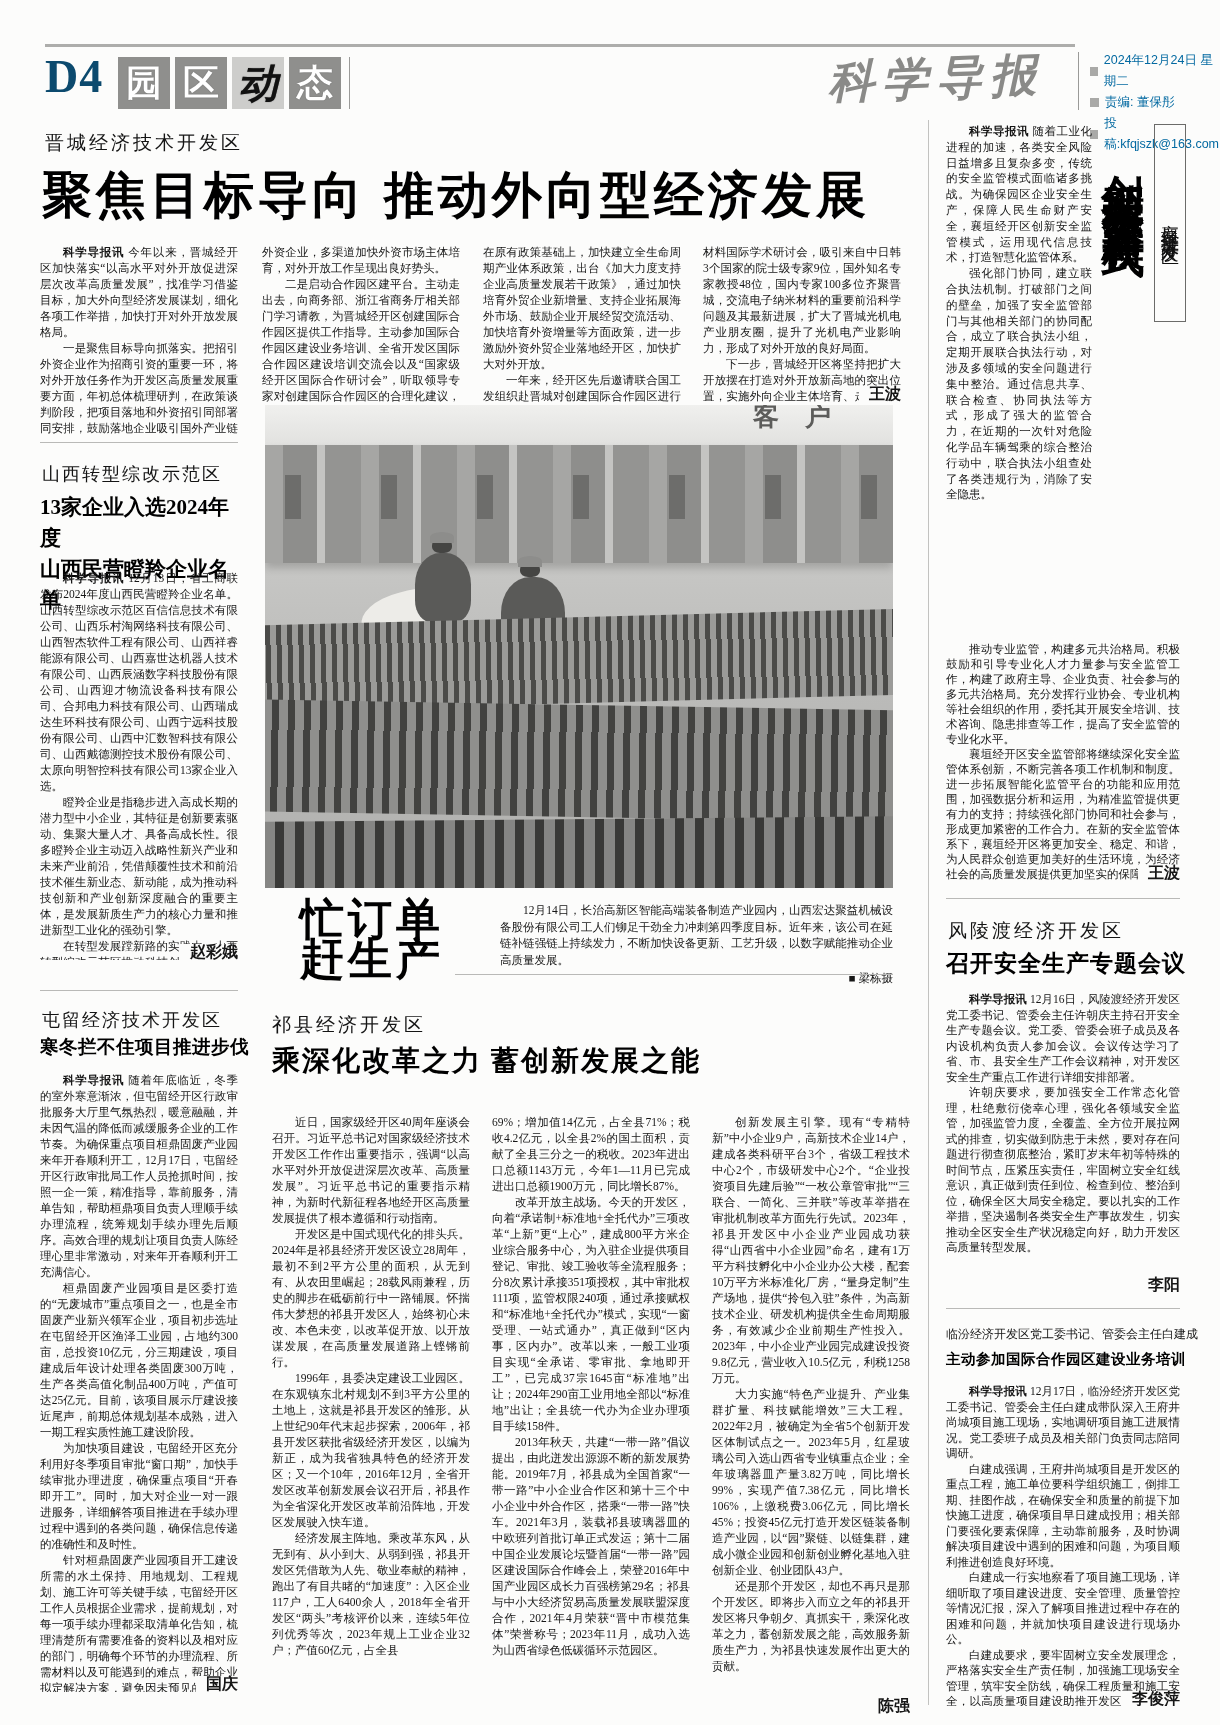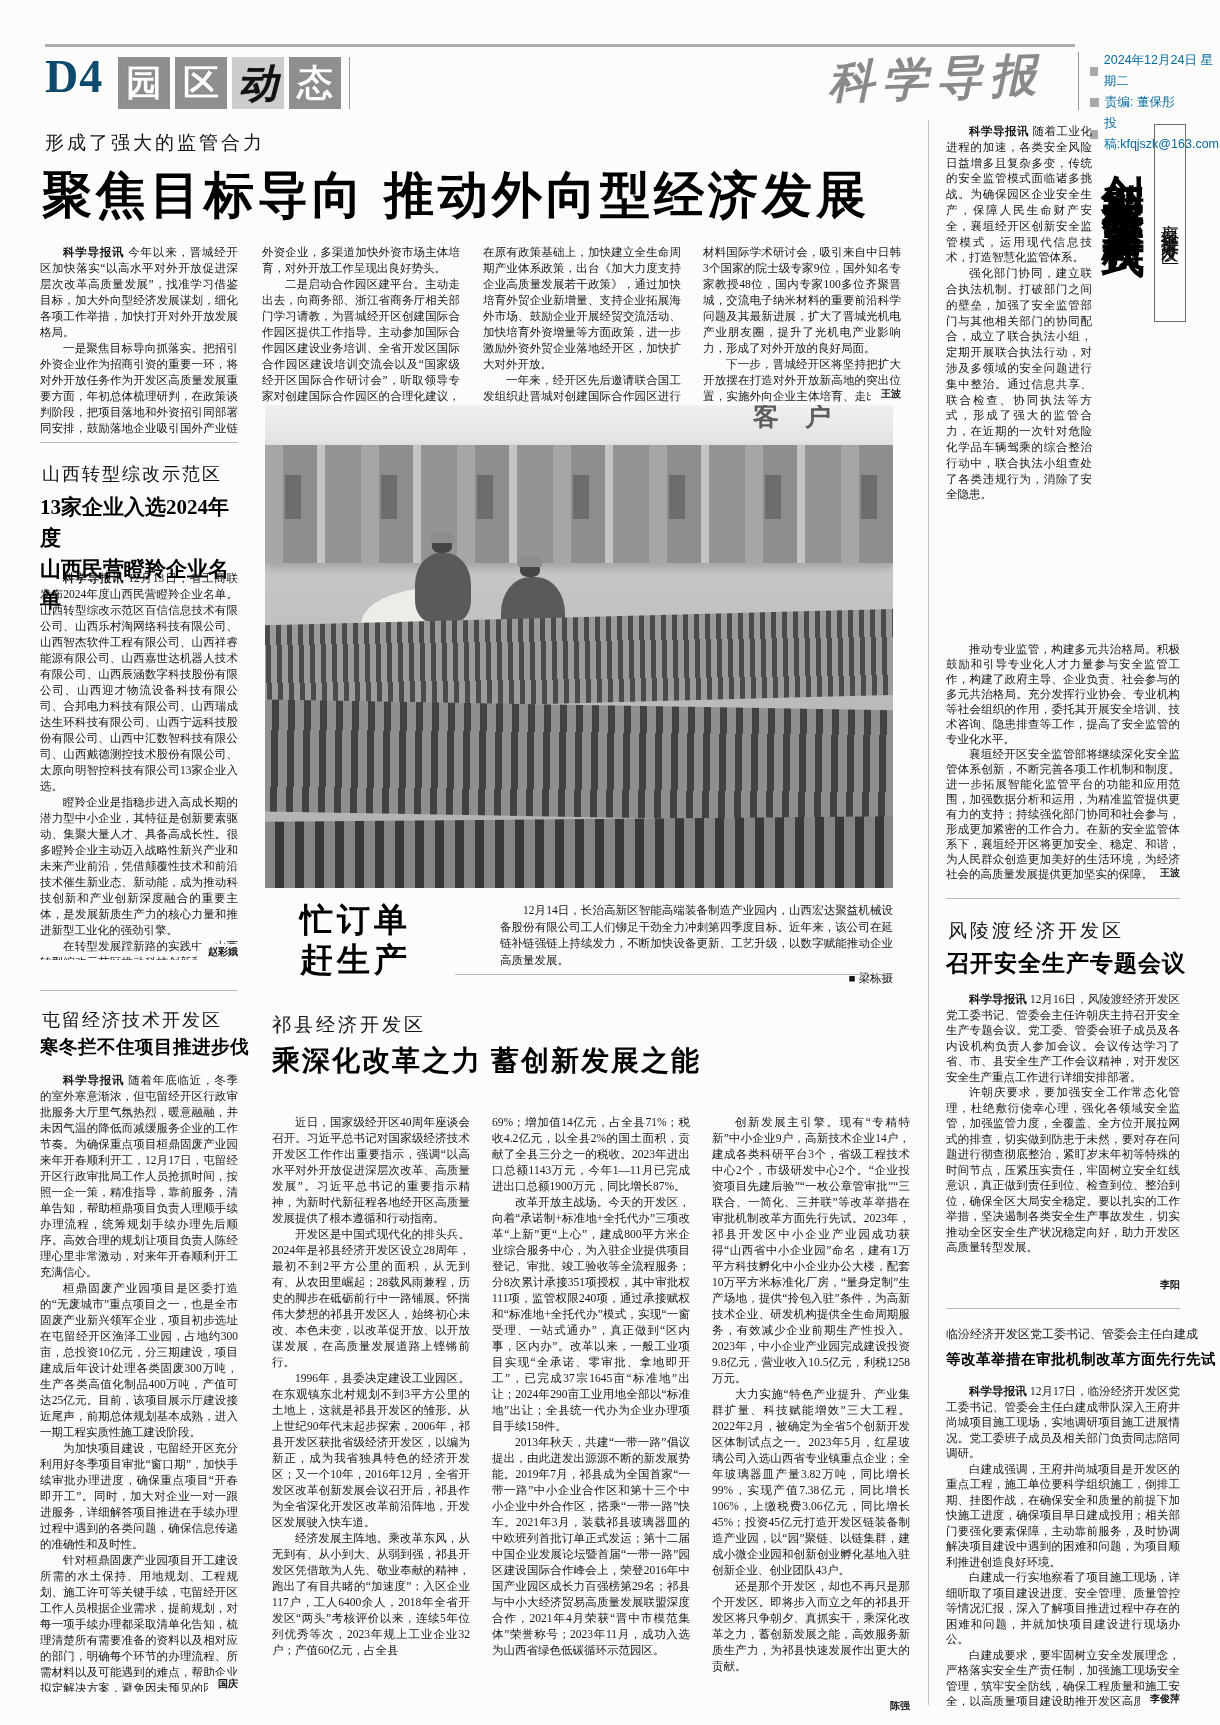--- a/index.html
+++ b/index.html
@@ -31,21 +31,21 @@
           letter-spacing:3px;color:#141414;}
   .kicker.small{font-size:12px;letter-spacing:0;}
   .headline-sans{position:absolute;font-family:"Liberation Sans",sans-serif;font-weight:900;color:#000;}
   .headline-serif{position:absolute;font-family:"Liberation Serif",serif;font-weight:900;color:#000;}
   .body-text{position:absolute;font-size:11.5px;line-height:16px;text-align:justify;
              color:#161616;overflow:hidden;}
   .body-text p{margin:0;text-indent:2em;}
   .body-text p.cont{text-indent:0;}
   .body-text b.lead{font-family:"Liberation Sans",sans-serif;}
   .byline-abs{position:absolute;right:0;bottom:0;background:#fcfcfb;padding-left:10px;
-              font-weight:700;font-size:10px;font-family:"Liberation Sans",sans-serif;}
+              font-weight:700;font-size:16px;font-family:"Liberation Sans",sans-serif;}
 
   
   .photo{position:absolute;left:265px;top:405px;width:628px;height:483px;overflow:hidden;
          background:linear-gradient(180deg,#f0f0ee 0,#dededc 10%,#c9c9c7 28%,#bcbcba 55%,#b0b0ae 100%);}
   .photo .sign{position:absolute;top:-6px;right:36px;font-size:26px;font-weight:700;color:#3a3a38;
                letter-spacing:26px;font-family:"Liberation Serif",serif;opacity:.8;}
   .photo .machines{position:absolute;left:0;top:40px;width:100%;height:118px;
       background:repeating-linear-gradient(90deg,#a6a6a4 0 18px,#8e8e8c 18px 52px,#c4c4c2 52px 60px,#949492 60px 96px);
       box-shadow:0 5px 8px rgba(0,0,0,.18);}
   .photo .machwin{position:absolute;left:0;top:70px;width:100%;height:44px;
@@ -58,21 +58,21 @@
       background:repeating-linear-gradient(90deg,#393937 0 9px,#868684 9px 20px);}
   .photo .sheet{position:absolute;left:96px;top:186px;width:96px;height:52px;background:#edece8;
       border-radius:45%;transform:rotate(-14deg);}
   .photo .worker{position:absolute;background:#59595七;}
   .worker{position:absolute;background:#5a5a58;border-radius:45% 45% 32% 32%;}
   .worker::before{content:"";position:absolute;top:-15px;left:30%;width:20px;height:15px;
       border-radius:50% 50% 40% 40%;background:#454543;}
   .worker::after{content:"";position:absolute;top:-21px;left:26%;width:24px;height:11px;
       border-radius:50% 50% 0 0;background:#8d8d8b;}
 
-  .photo-title{position:absolute;left:300px;top:900px;width:175px;font-size:33px;font-weight:900;
+  .photo-title{position:absolute;left:300px;top:900px;width:175px;font-size:44px;font-weight:900;
       font-family:"Liberation Serif",serif;line-height:40px;letter-spacing:4px;color:#000;}
   .caption{position:absolute;left:500px;top:902px;width:393px;font-size:11.5px;line-height:16.5px;
       text-align:justify;color:#161616;}
   .caption .cap-byline{display:block;text-align:right;font-size:11.5px;margin-top:2px;}
 
   
   .v-kicker{position:absolute;left:1154px;top:124px;width:30px;height:196px;border:1px solid #6b6b69;
       writing-mode:vertical-rl;font-family:"Liberation Sans",sans-serif;font-size:18px;letter-spacing:3px;
       display:flex;align-items:center;justify-content:center;color:#111;}
   .v-headline{position:absolute;left:1094px;top:140px;height:540px;writing-mode:vertical-rl;
@@ -104,21 +104,21 @@
     <div class="row">
       <span class="sq"></span>
       <span>责编: 董保彤</span>
     </div>
     <div class="row">
       <span class="sq"></span>
       <span>投稿:kfqjszk@163.com</span>
     </div>
   </div>
 
-  <div class="kicker" style="left:45px;top:130px;">形成了强大的监管合力</div>
+  <div class="kicker" style="left:45px;top:130px;">晋城经济技术开发区</div>
   <div class="headline-sans" style="left:42px;top:162px;font-size:50px;letter-spacing:4px;">聚焦目标导向  推动外向型经济发展</div>
 
   <div class="body-text" style="left:40px;top:244px;width:198px;height:192px;">
       <p><b class="lead">科学导报讯 </b>今年以来，晋城经开区加快落实“以高水平对外开放促进深层次改革高质量发展”，找准学习借鉴目标，加大外向型经济发展谋划，细化各项工作举措，加快打开对外开放发展格局。</p>
       <p>一是聚焦目标导向抓落实。把招引外资企业作为招商引资的重要一环，将对外开放任务作为开发区高质量发展重要方面，年初总体梳理研判，在政策谈判阶段，把项目落地和外资招引同部署同安排，鼓励落地企业吸引国外产业链协作伙伴。在晋城经开区设立</p>
     </div>
   <div class="body-text" style="left:262px;top:244px;width:198px;height:158px;">
       <p class="cont">外资企业，多渠道加快外资市场主体培育，对外开放工作呈现出良好势头。</p>
       <p>二是启动合作园区建平台。主动走出去，向商务部、浙江省商务厅相关部门学习请教，为晋城经开区创建国际合作园区提供工作指导。主动参加国际合作园区建设业务培训、全省开发区国际合作园区建设培训交流会以及“国家级经开区国际合作研讨会”，听取领导专家对创建国际合作园区的合理化建议，确定创建中丹国际合作园区。</p>
     </div>
@@ -216,21 +216,21 @@
   <div class="kicker" style="left:948px;top:918px;">风陵渡经济开发区</div>
   <div class="headline-sans" style="left:946px;top:948px;font-size:23px;letter-spacing:1px;">召开安全生产专题会议</div>
   <div class="body-text" style="left:946px;top:992px;width:234px;height:300px;line-height:15.5px;">
     <p><b class="lead">科学导报讯 </b>12月16日，风陵渡经济开发区党工委书记、管委会主任许朝庆主持召开安全生产专题会议。党工委、管委会班子成员及各内设机构负责人参加会议。会议传达学习了省、市、县安全生产工作会议精神，对开发区安全生产重点工作进行详细安排部署。</p>
       <p>许朝庆要求，要加强安全工作常态化管理，杜绝敷衍侥幸心理，强化各领域安全监管，加强监管力度，全覆盖、全方位开展拉网式的排查，切实做到防患于未然，要对存在问题进行彻查彻底整治，紧盯岁末年初等特殊的时间节点，压紧压实责任，牢固树立安全红线意识，真正做到责任到位、检查到位、整治到位，确保全区大局安全稳定。要以扎实的工作举措，坚决遏制各类安全生产事故发生，切实推动全区安全生产状况稳定向好，助力开发区高质量转型发展。</p>
       <span class="byline-abs">李阳</span>
   </div>
 
   <div class="rule-h" style="left:946px;top:1308px;width:234px;"></div>
   <div class="kicker small" style="left:946px;top:1326px;font-size:12px;">临汾经济开发区党工委书记、管委会主任白建成</div>
-  <div class="headline-sans" style="left:946px;top:1350px;font-size:14.5px;letter-spacing:0.5px;">等改革举措在审批机制改革方面先行先试</div>
+  <div class="headline-sans" style="left:946px;top:1350px;font-size:14.5px;letter-spacing:0.5px;">主动参加国际合作园区建设业务培训</div>
   <div class="body-text" style="left:946px;top:1384px;width:234px;height:322px;line-height:15.5px;">
     <p><b class="lead">科学导报讯 </b>12月17日，临汾经济开发区党工委书记、管委会主任白建成带队深入王府井尚城项目施工现场，实地调研项目施工进展情况。党工委班子成员及相关部门负责同志陪同调研。</p>
       <p>白建成强调，王府井尚城项目是开发区的重点工程，施工单位要科学组织施工，倒排工期、挂图作战，在确保安全和质量的前提下加快施工进度，确保项目早日建成投用；相关部门要强化要素保障，主动靠前服务，及时协调解决项目建设中遇到的困难和问题，为项目顺利推进创造良好环境。</p>
       <p>白建成一行实地察看了项目施工现场，详细听取了项目建设进度、安全管理、质量管控等情况汇报，深入了解项目推进过程中存在的困难和问题，并就加快项目建设进行现场办公。</p>
       <p>白建成要求，要牢固树立安全发展理念，严格落实安全生产责任制，加强施工现场安全管理，筑牢安全防线，确保工程质量和施工安全，以高质量项目建设助推开发区高质量转型发展。</p>
       <span class="byline-abs">李俊萍</span>
   </div>
 
 </div>
 

